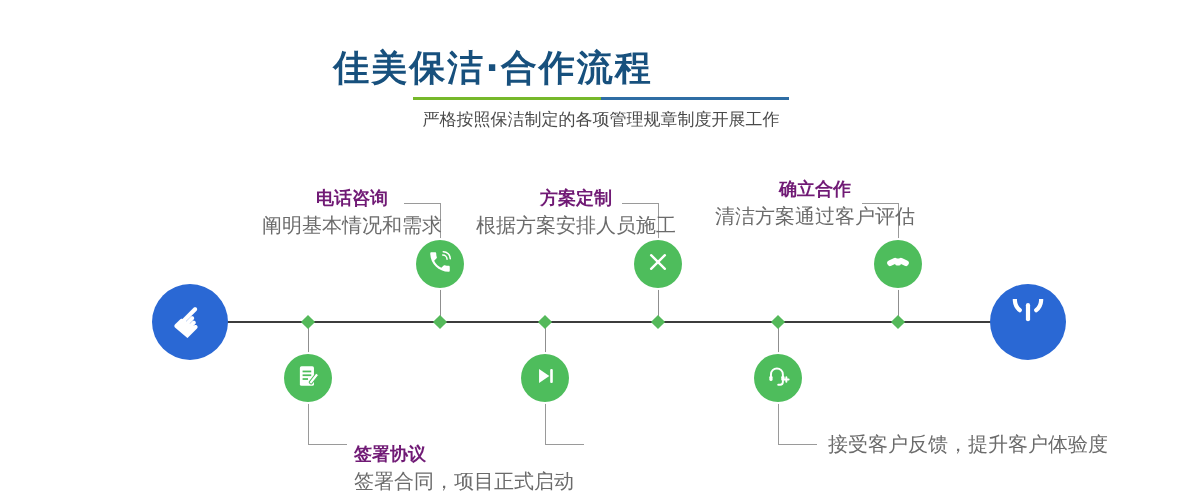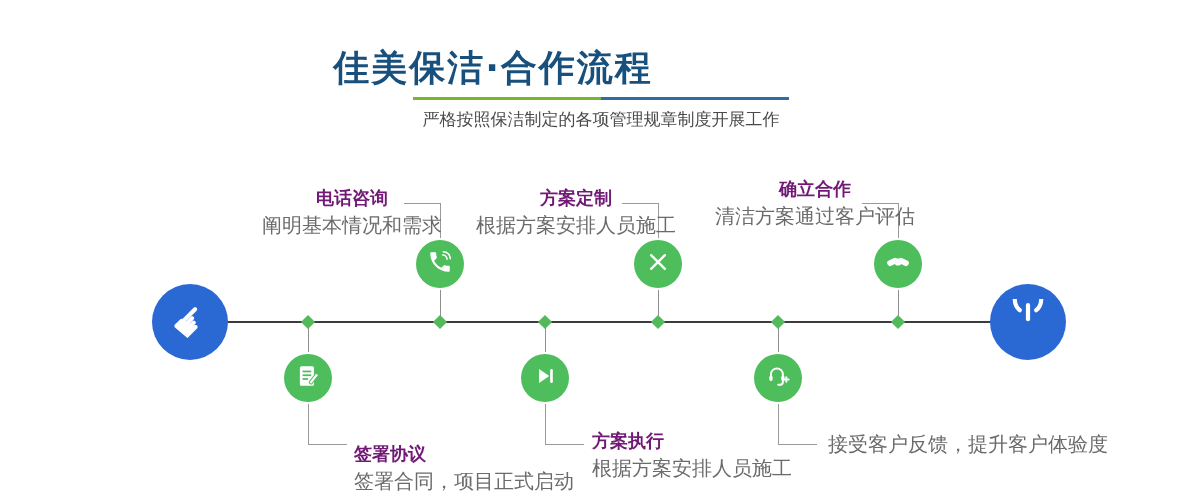--- a/index.html
+++ b/index.html
@@ -160,21 +160,17 @@
   </div>
   <div class="step-label centered" style="left:705px;top:177px;">
     <div class="step-title">确立合作</div>
     <div class="step-desc">清洁方案通过客户评估</div>
   </div>
 
   <div class="step-label lefted" style="left:354px;top:442px;">
     <div class="step-title">签署协议</div>
     <div class="step-desc">签署合同，项目正式启动</div>
   </div>
-  <div class="step-label lefted" style="left:592px;top:429px;">
-    <div class="step-title">方案执行</div>
-    <div class="step-desc">根据方案安排人员施工</div>
-  </div>
   <div class="step-label lefted" style="left:828px;top:429px;">
     <div class="step-desc">接受客户反馈，提升客户体验度</div>
   </div>
 
 </div>
 
 </body></html>

